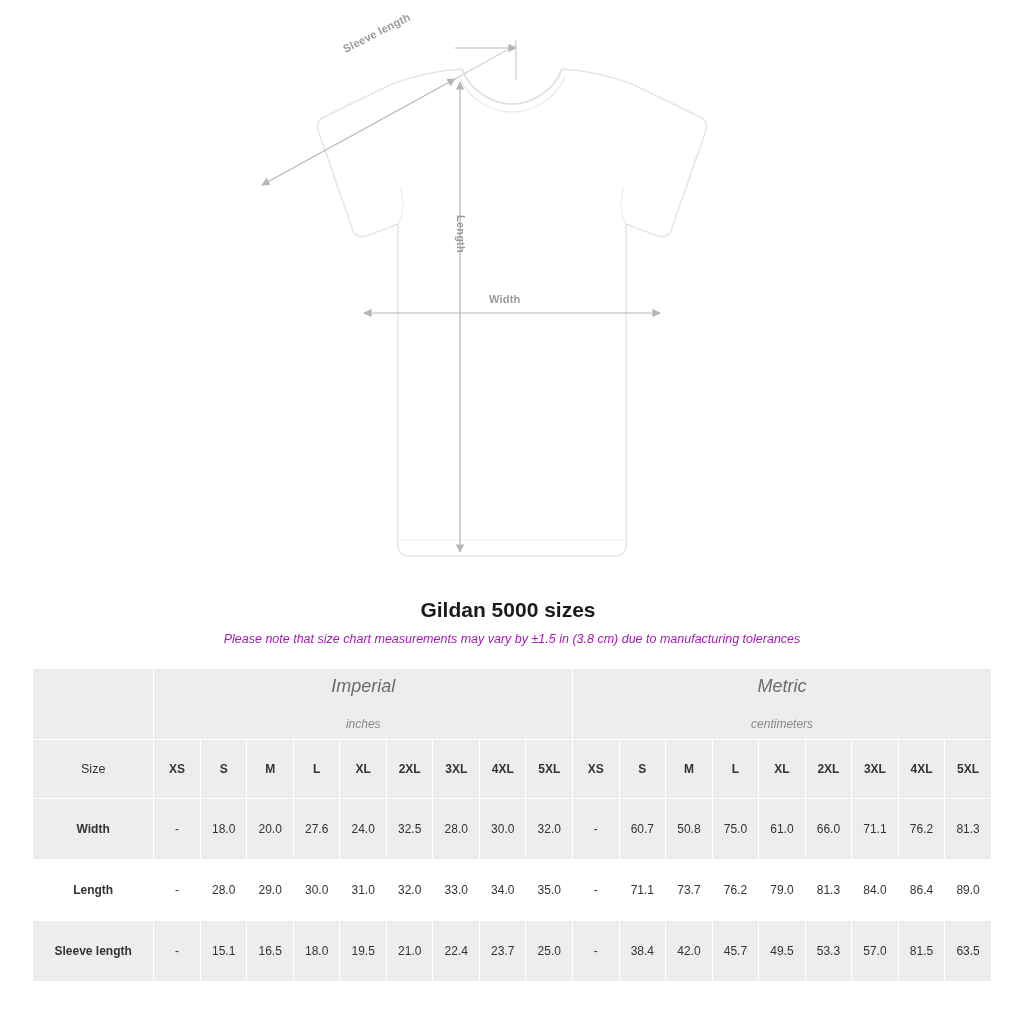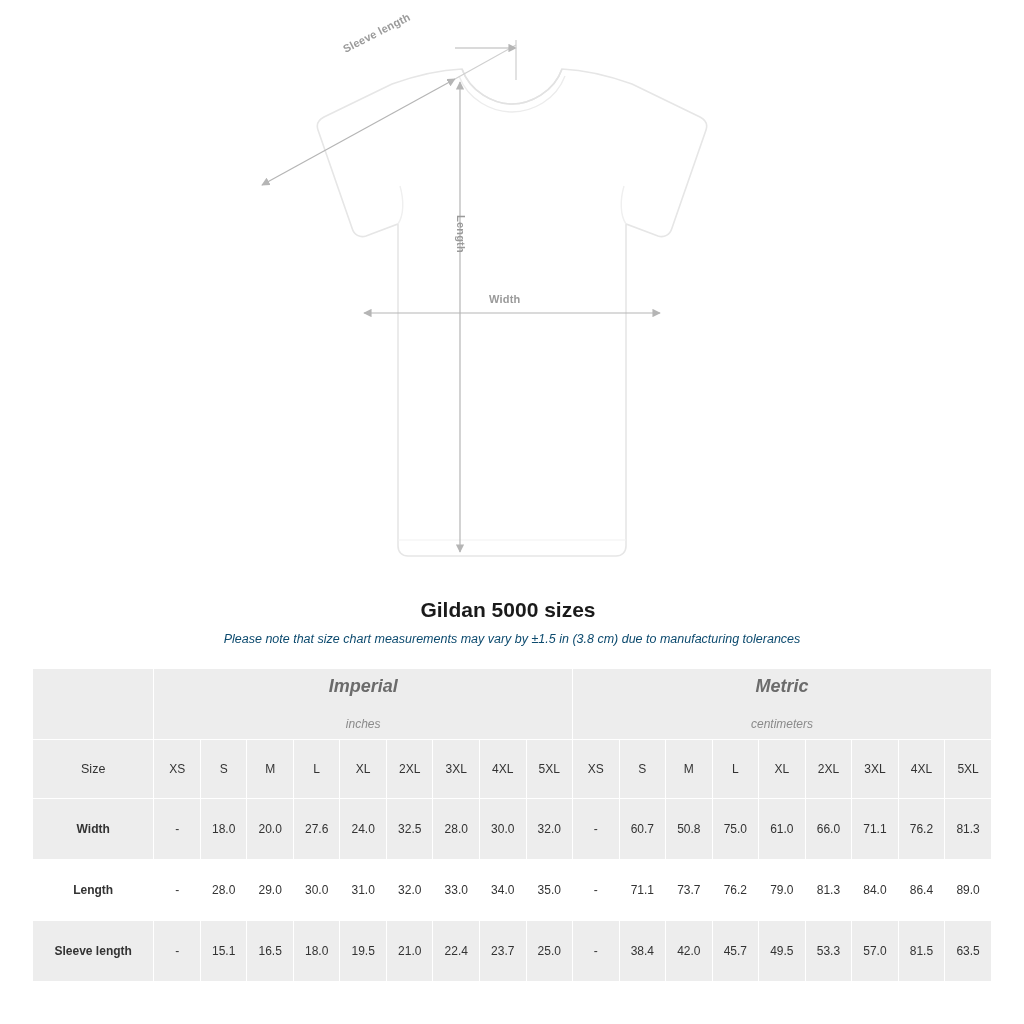--- a/index.html
+++ b/index.html
@@ -64,21 +64,21 @@
   }
   .chart-title {
     font-size: 21px;
     font-weight: bold;
     color: #1a1a1a;
     margin: 0 8px 10px 0;
   }
   .chart-note {
     font-size: 12.5px;
     font-style: italic;
-    color: #0c4a6e;
+    color: #a21caf;
     margin: 8px;
   }
 
   
   .table-wrap {
     margin: 22px 32px 0 32px;
   }
   table.size-table {
     border-collapse: collapse;
     width: 960px;
@@ -91,39 +91,39 @@
     color: #333333;
   }
 
   .sys-header {
     background: #ededed;
     height: 68px;
     vertical-align: middle;
   }
   .sys-header .sys-name {
     font-size: 18px;
-    font-weight: bold;
+    font-weight: normal;
     font-style: italic;
     color: #6b6b6b;
     line-height: 1.1;
   }
   .sys-header .sys-unit {
     font-size: 12px;
     font-style: italic;
     color: #8a8a8a;
     margin-top: 20px;
   }
   .sys-header.corner {
     background: #ededed;
   }
 
   .col-head {
     background: #ededed;
     height: 56px;
-    font-weight: normal;
+    font-weight: bold;
     font-size: 12.5px;
     color: #333333;
   }
   .col-head.rowlabel {
     font-weight: normal;
     font-size: 12.5px;
   }
 
   tr.band-a td { background: #ededed; height: 58px; }
   tr.band-b td { background: #ffffff; height: 58px; }

